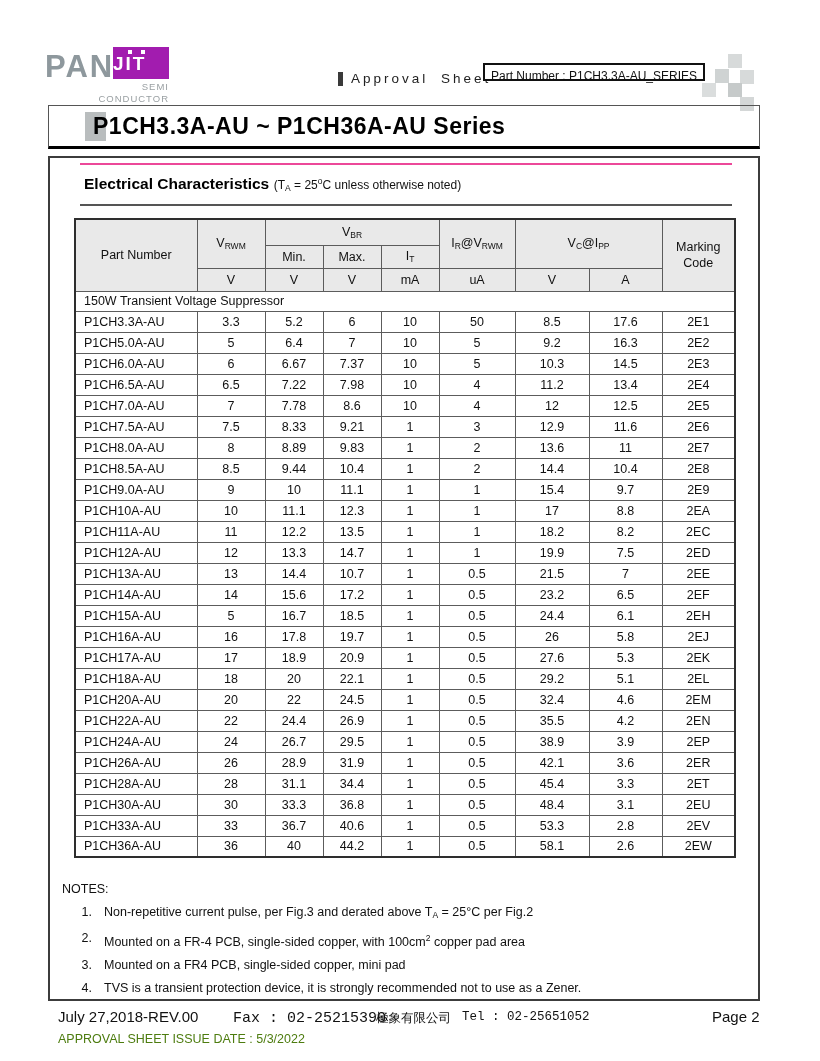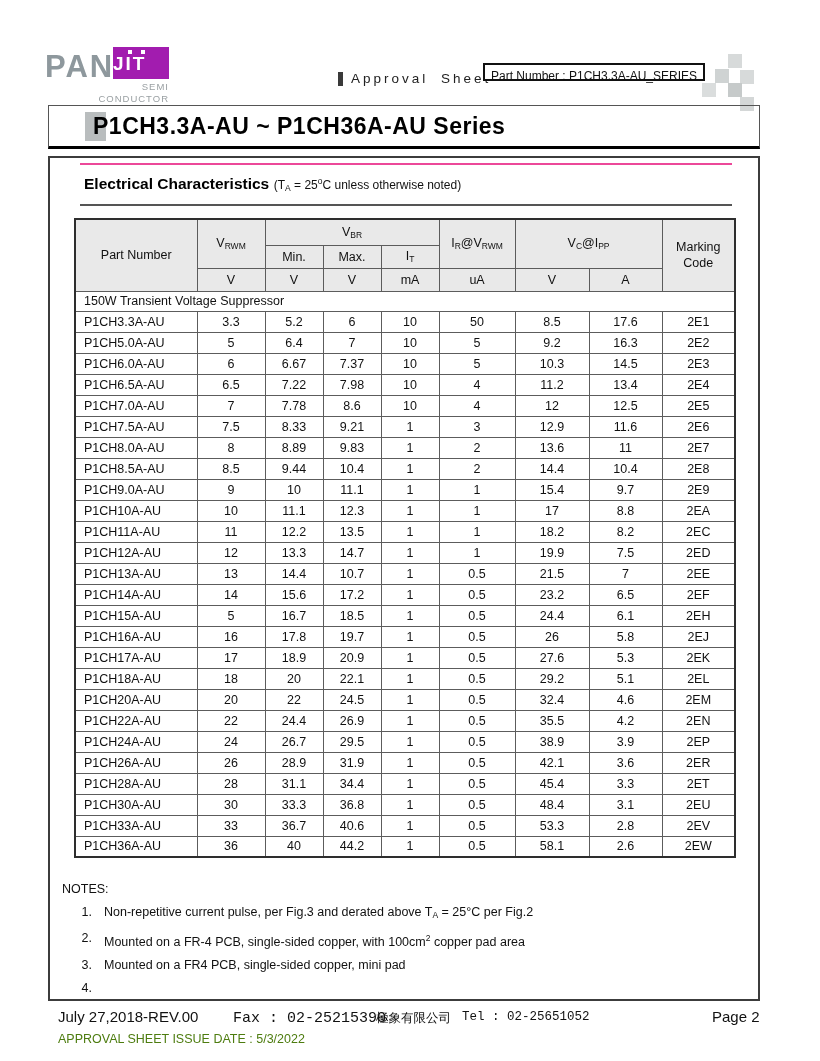--- a/index.html
+++ b/index.html
@@ -465,20 +465,21 @@
           <div class="note-item">
             <span class="note-num">2.</span>
             <span><span>Mounted on a FR-4 PCB, single-sided copper, with 100cm</span><sup>2</sup><span> copper pad area</span></span>
           </div>
           <div class="note-item">
             <span class="note-num">3.</span>
             <span><span>Mounted on a FR4 PCB, single-sided copper, mini pad</span></span>
           </div>
           <div class="note-item">
             <span class="note-num">4.</span>
+            <span><span>TVS is a transient protection device, it is strongly recommended not to use as a Zener.</span></span>
           </div>
         </div>
     </div>
 
   </div>
 
   <div class="ft ft-rev">July 27,2018-REV.00</div>
   <div class="ft ft-fax">Fax : 02-25215390</div>
   <div class="ft ft-co">極象有限公司</div>
   <div class="ft ft-tel">Tel : 02-25651052</div>

